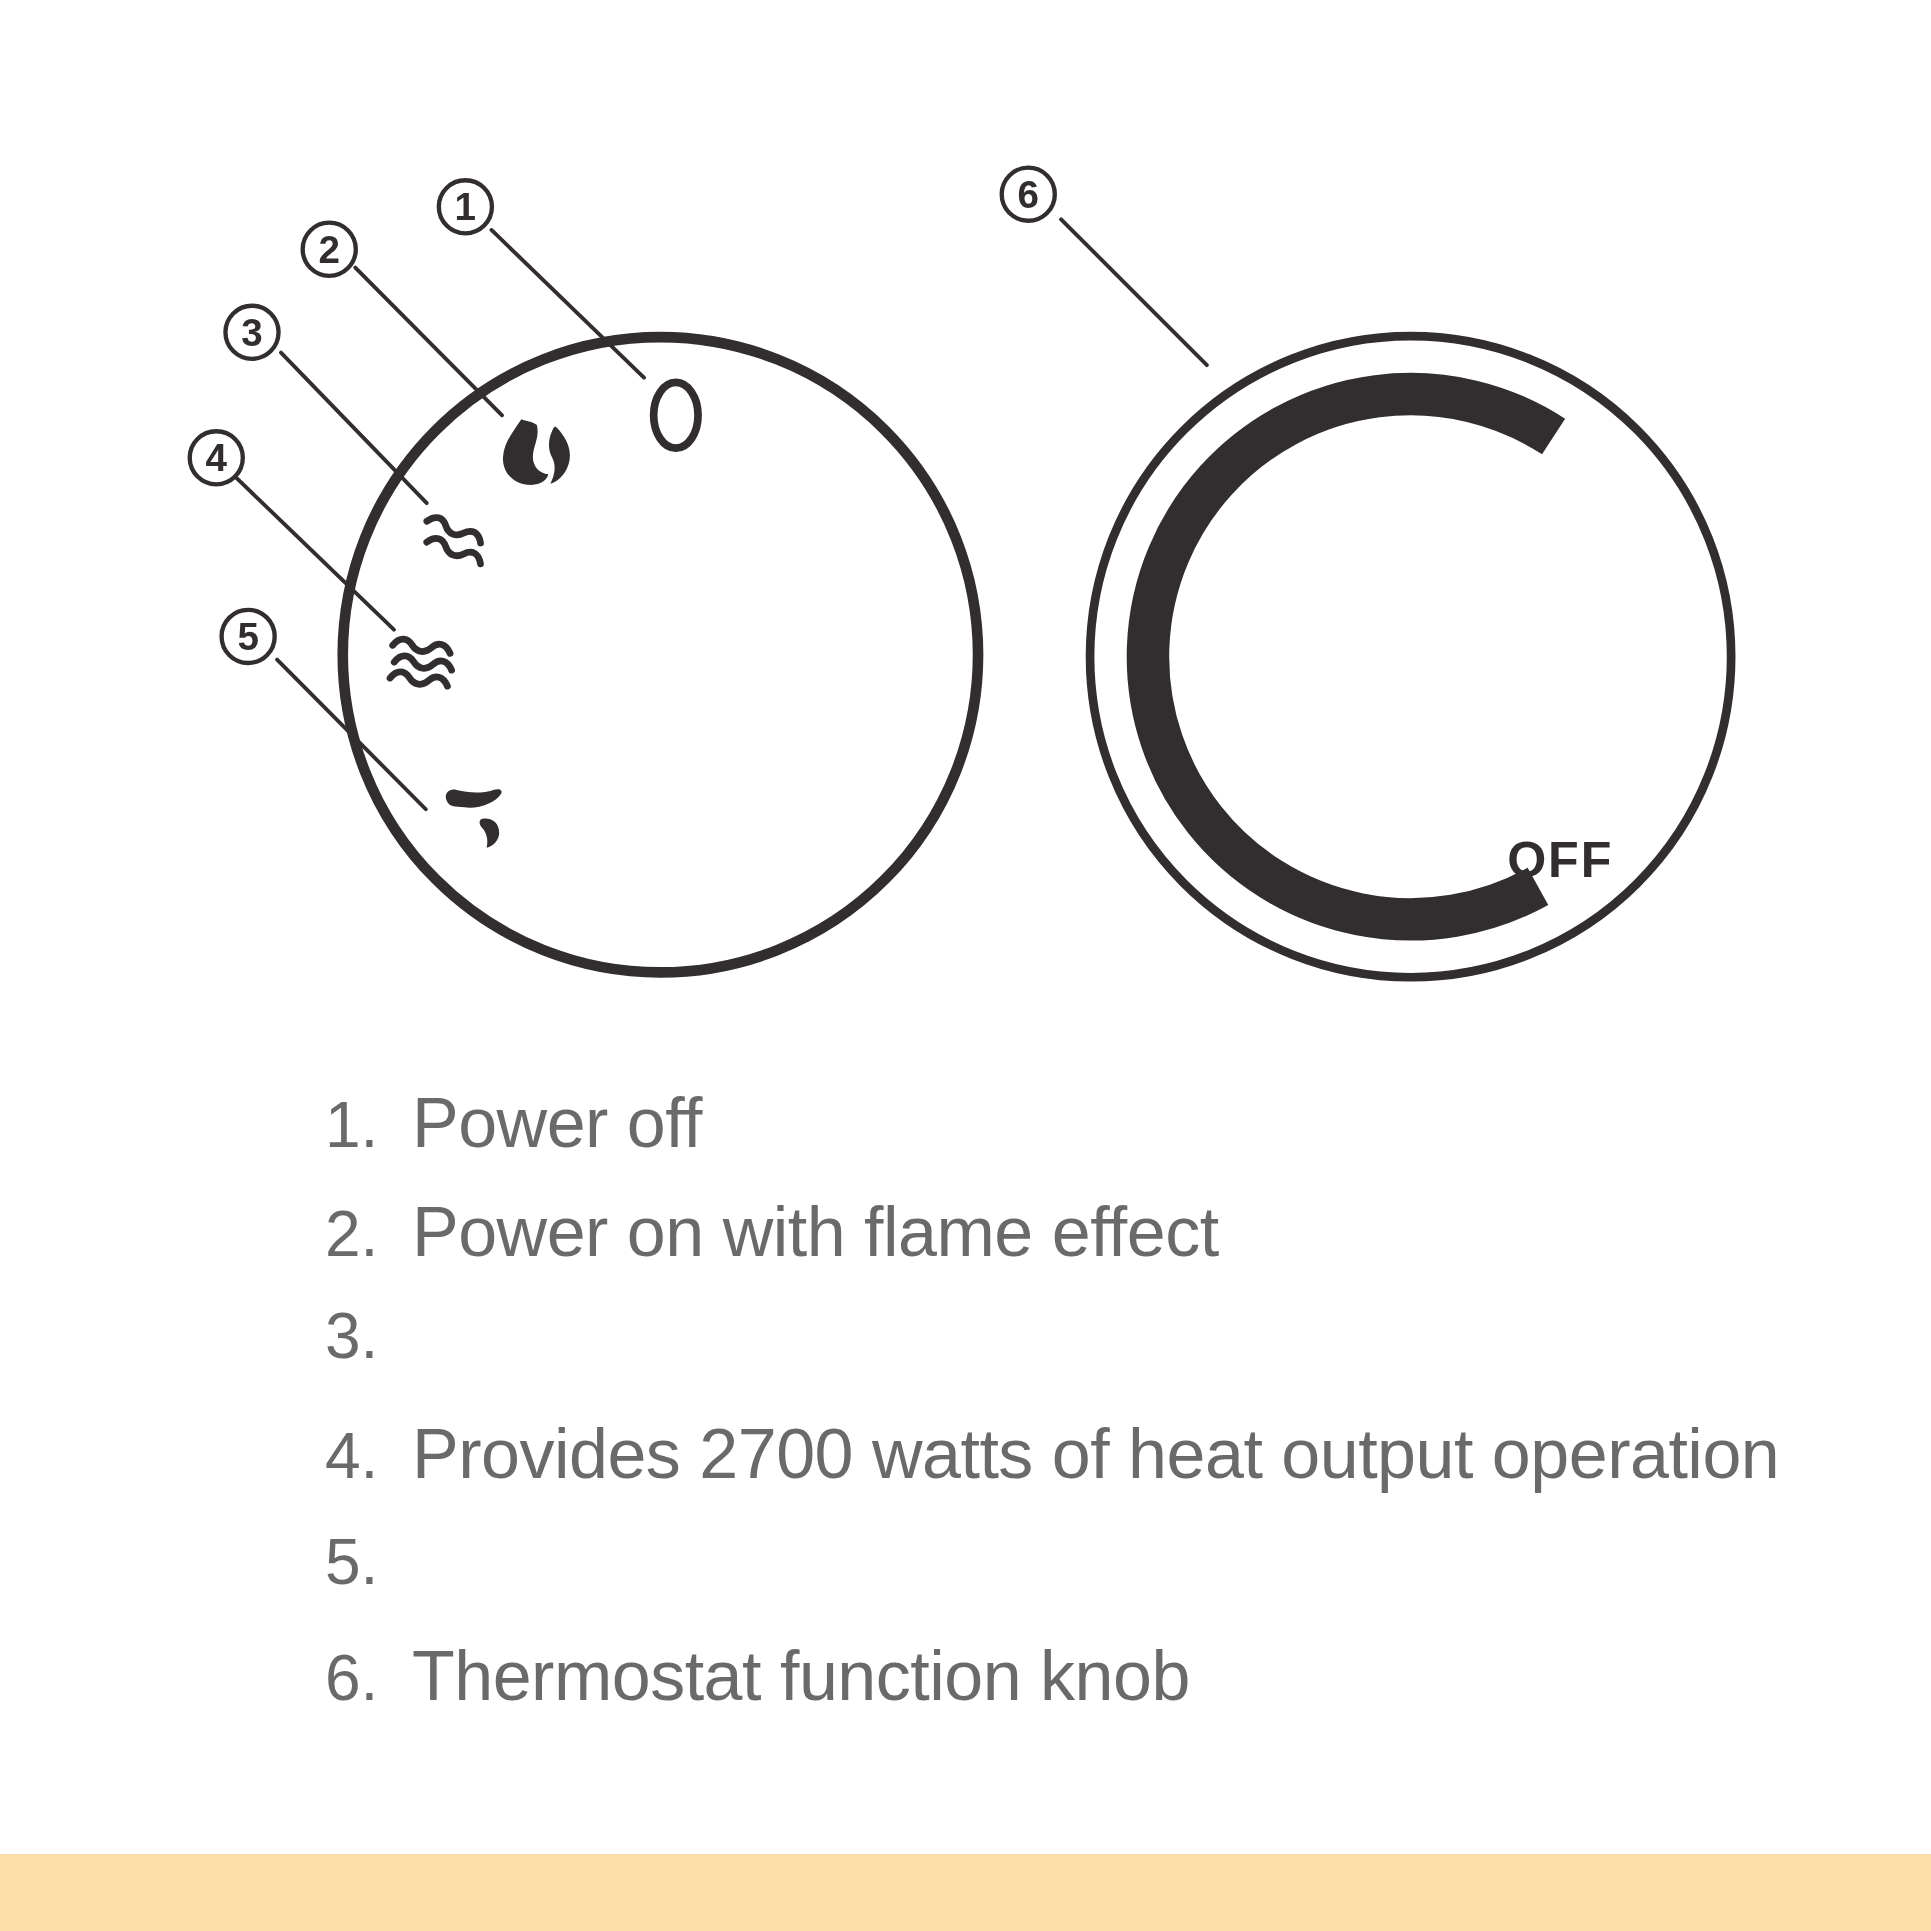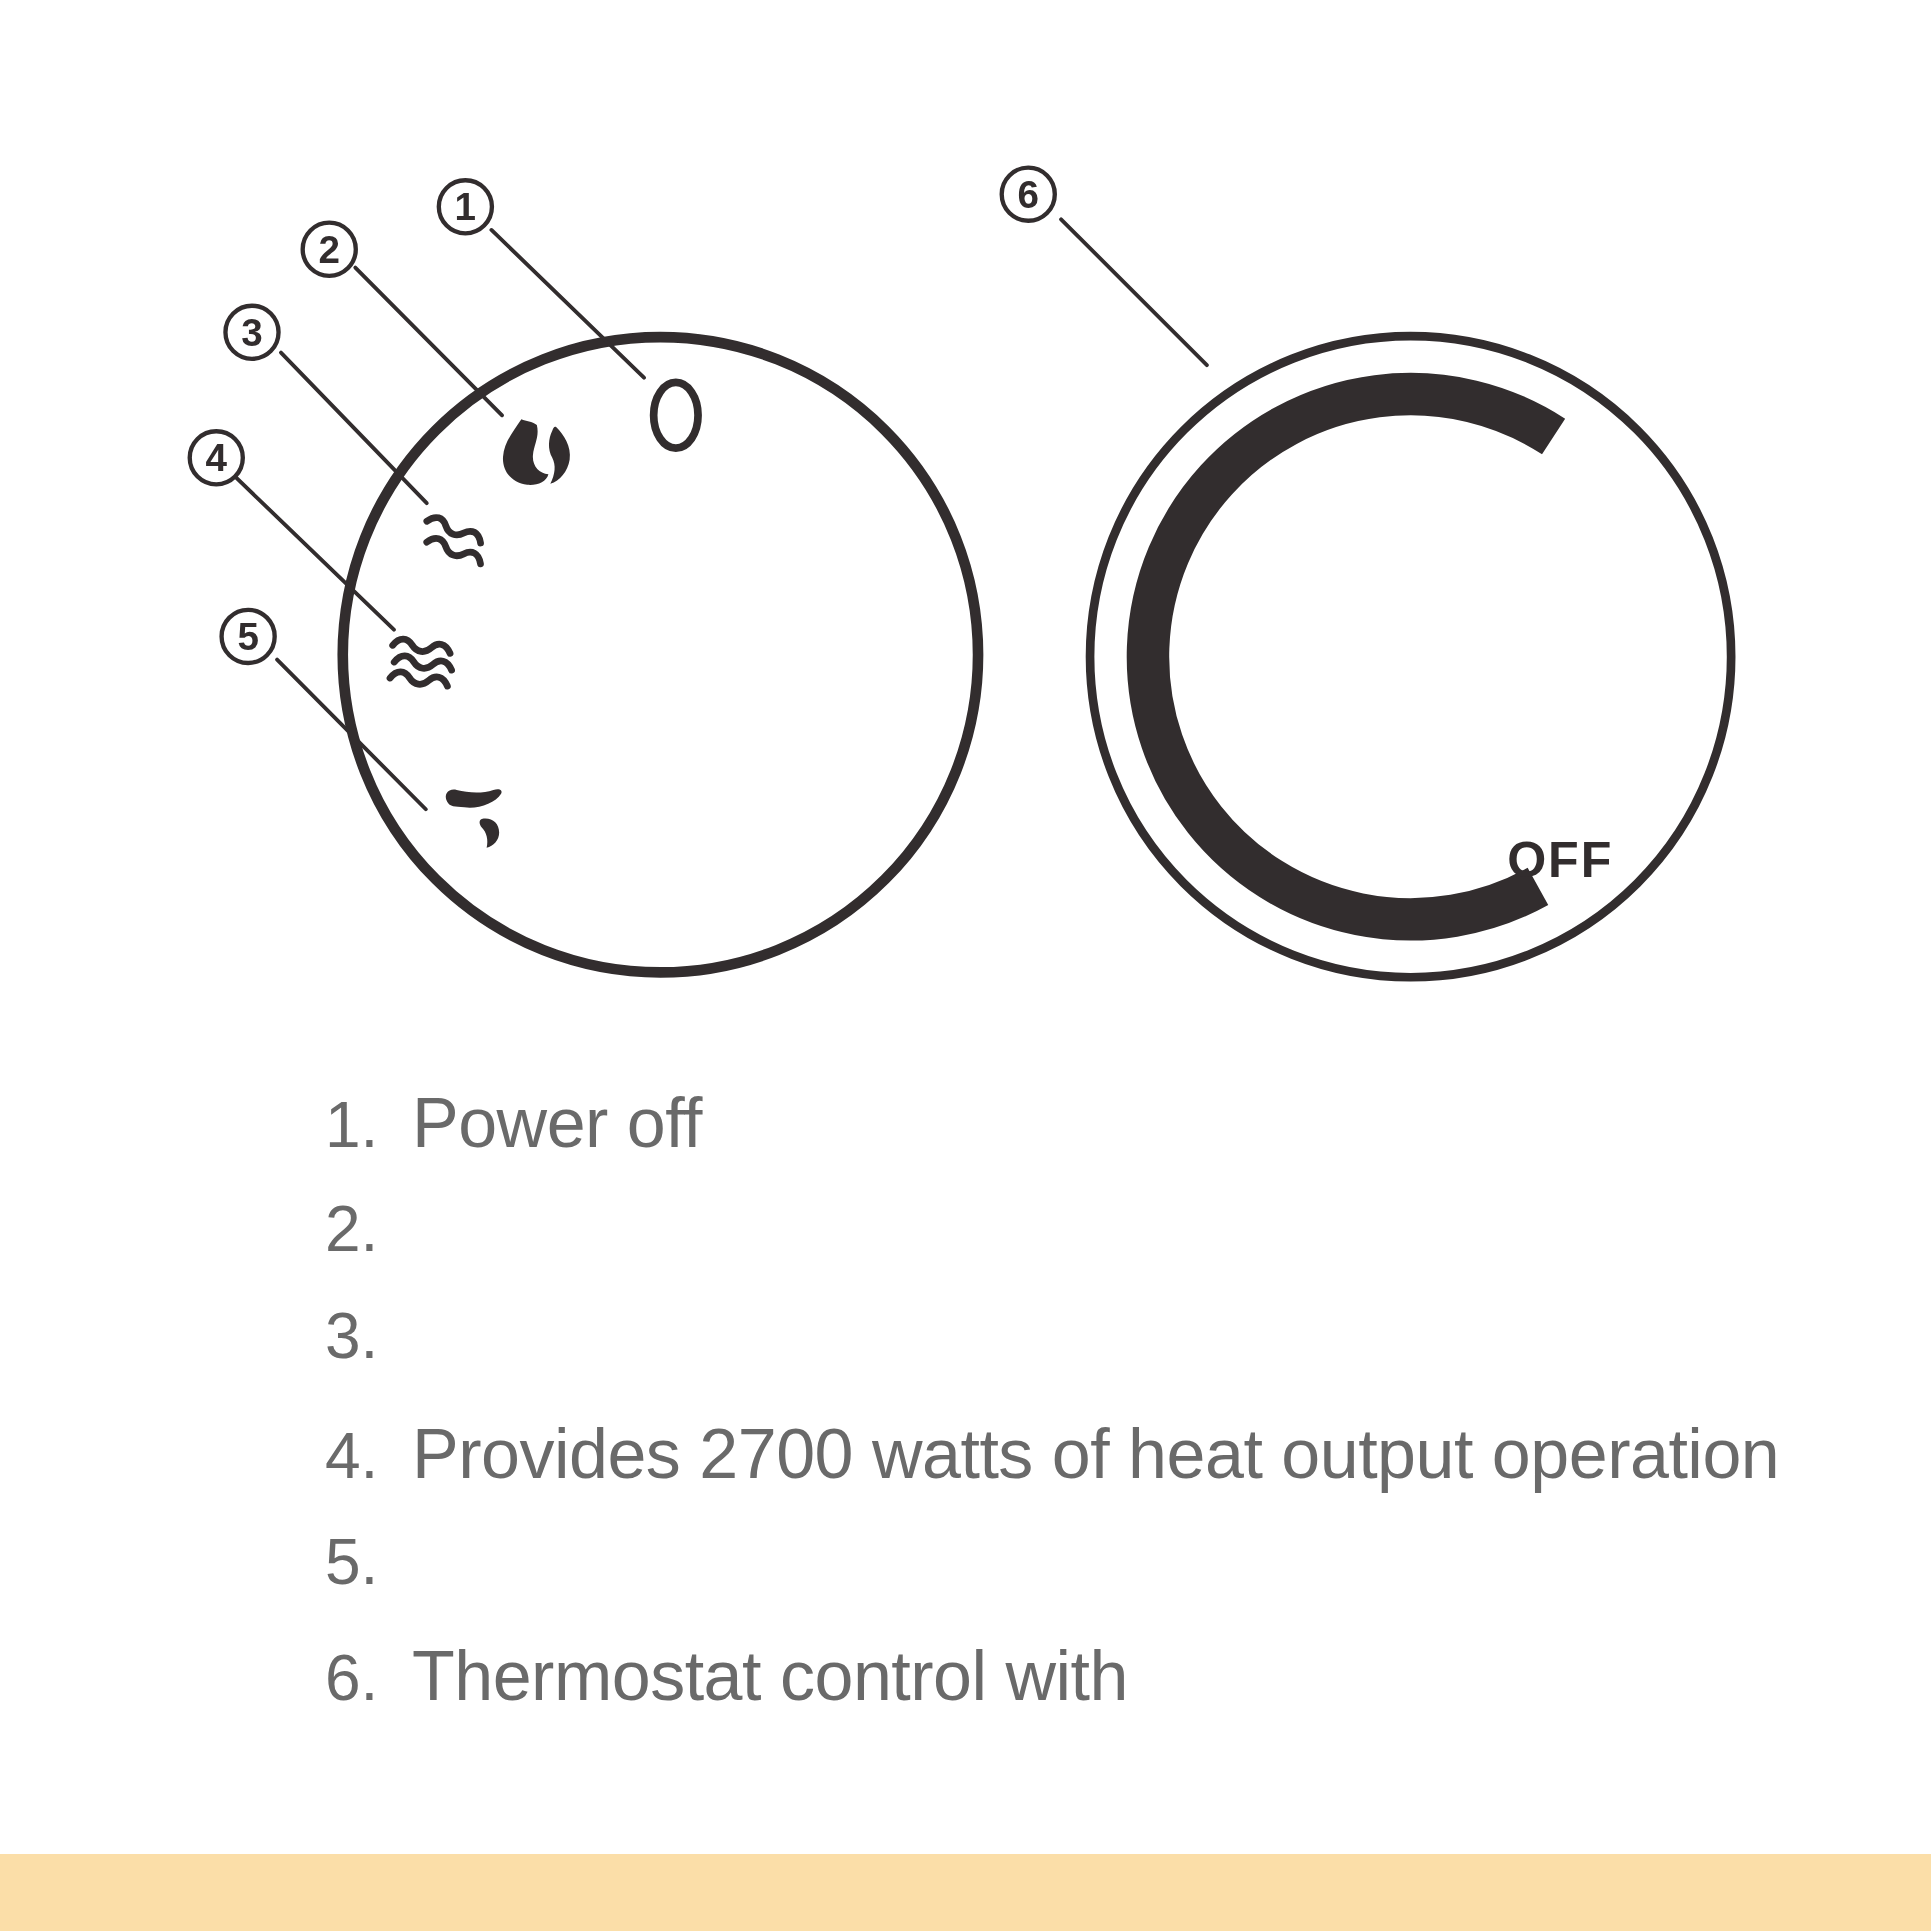--- a/index.html
+++ b/index.html
@@ -107,32 +107,33 @@
     </g>
   </svg>
 
   <div class="legend">
     <div class="legend-row row-0">
       <span class="legend-num">1.</span>
       <span class="legend-text">Power off</span>
     </div>
     <div class="legend-row row-1">
       <span class="legend-num">2.</span>
+      <span class="legend-text">Power on with flame effect</span>
     </div>
     <div class="legend-row row-2">
       <span class="legend-num">3.</span>
     </div>
     <div class="legend-row row-3">
       <span class="legend-num">4.</span>
       <span class="legend-text">Provides 2700 watts of heat output operation</span>
     </div>
     <div class="legend-row row-4">
       <span class="legend-num">5.</span>
     </div>
     <div class="legend-row row-5">
       <span class="legend-num">6.</span>
-      <span class="legend-text">Thermostat control with</span>
+      <span class="legend-text">Thermostat function knob</span>
     </div>
   </div>
 
   <div class="footer-bar"></div>
 </div>
 
 
 </body></html>

